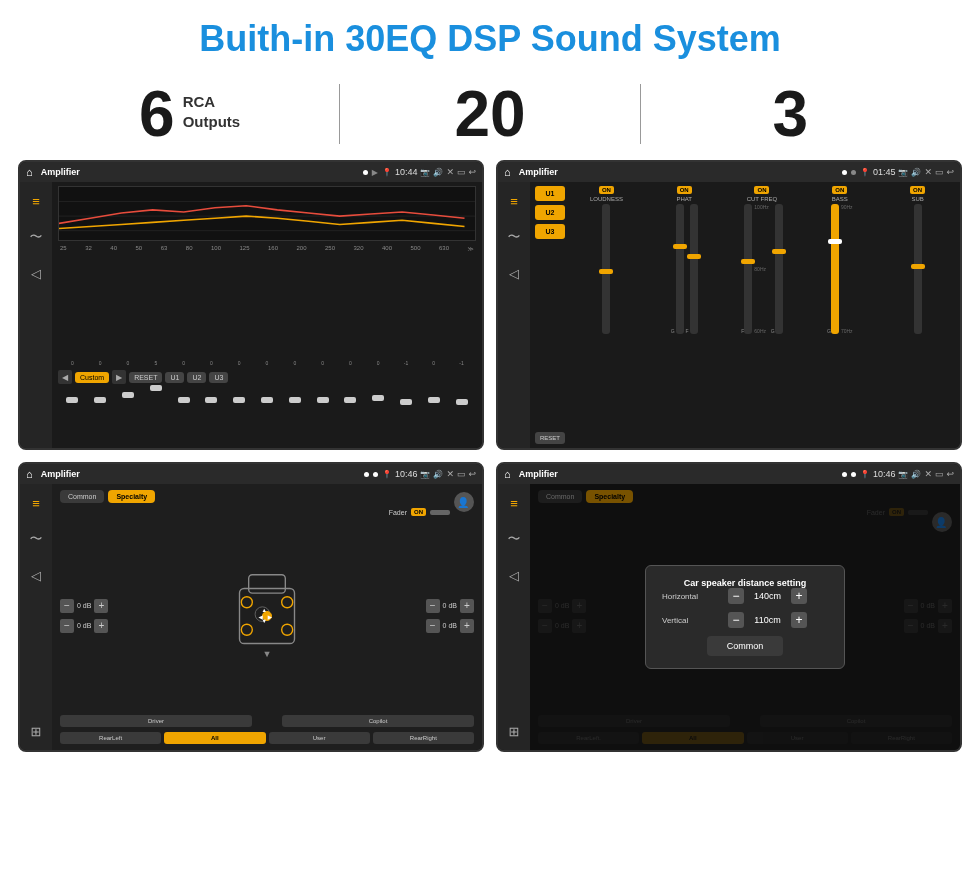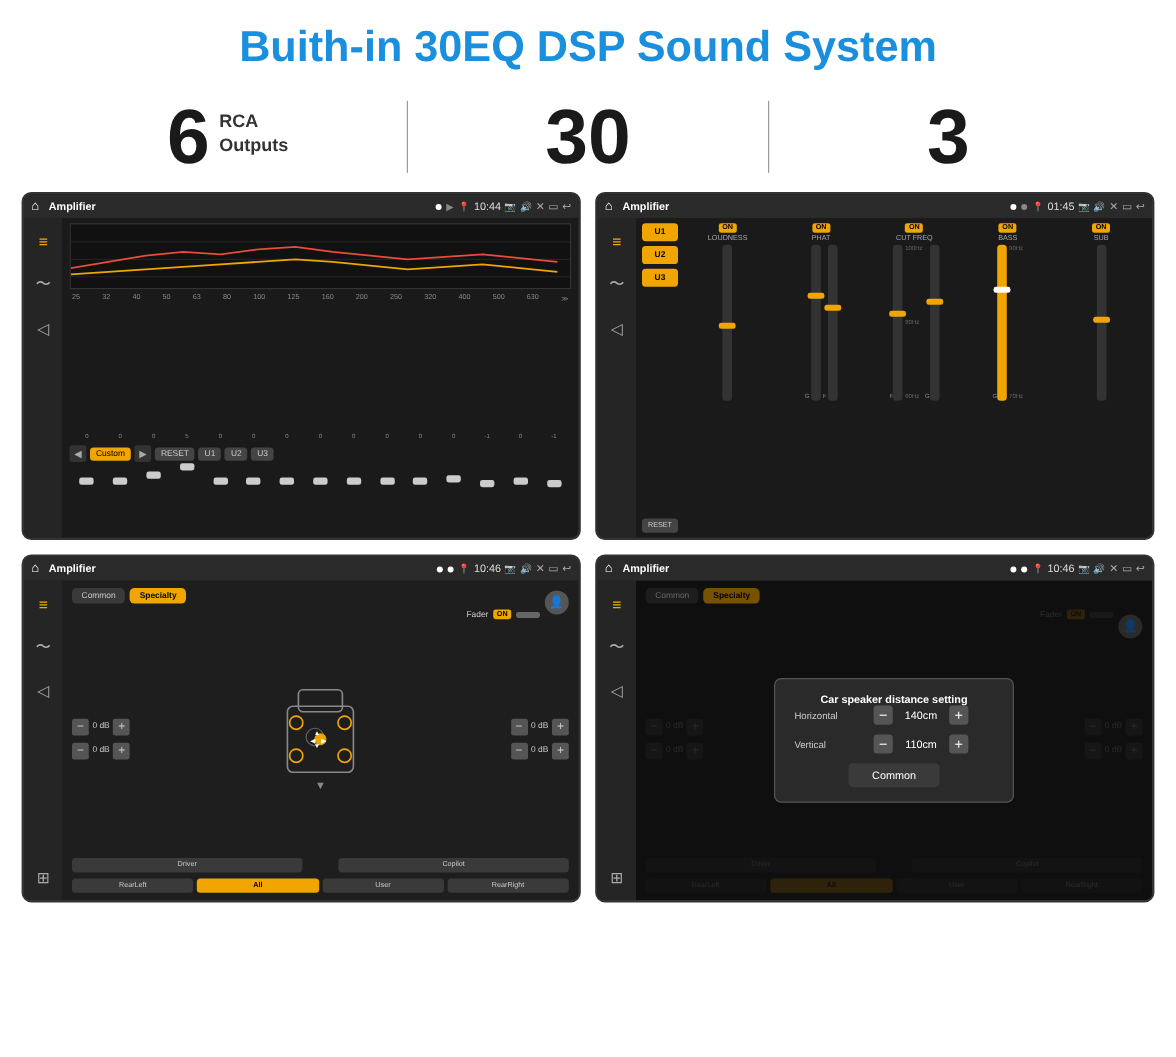--- a/index.html
+++ b/index.html
@@ -493,21 +493,21 @@
 
 <div class="page-title">Buith-in 30EQ DSP Sound System</div>
 
 <div class="stats-row">
   <div class="stat-item">
     <span class="stat-number">6</span>
     <span class="stat-text">RCA<br>Outputs</span>
   </div>
   <div class="stat-divider"></div>
   <div class="stat-item">
-    <span class="stat-number">30</span>
+    <span class="stat-number">20</span>
   </div>
   <div class="stat-divider"></div>
   <div class="stat-item">
     <span class="stat-number">3</span>
   </div>
 </div>
 
 <div class="screens-grid">
 
   <div class="screen-container">

